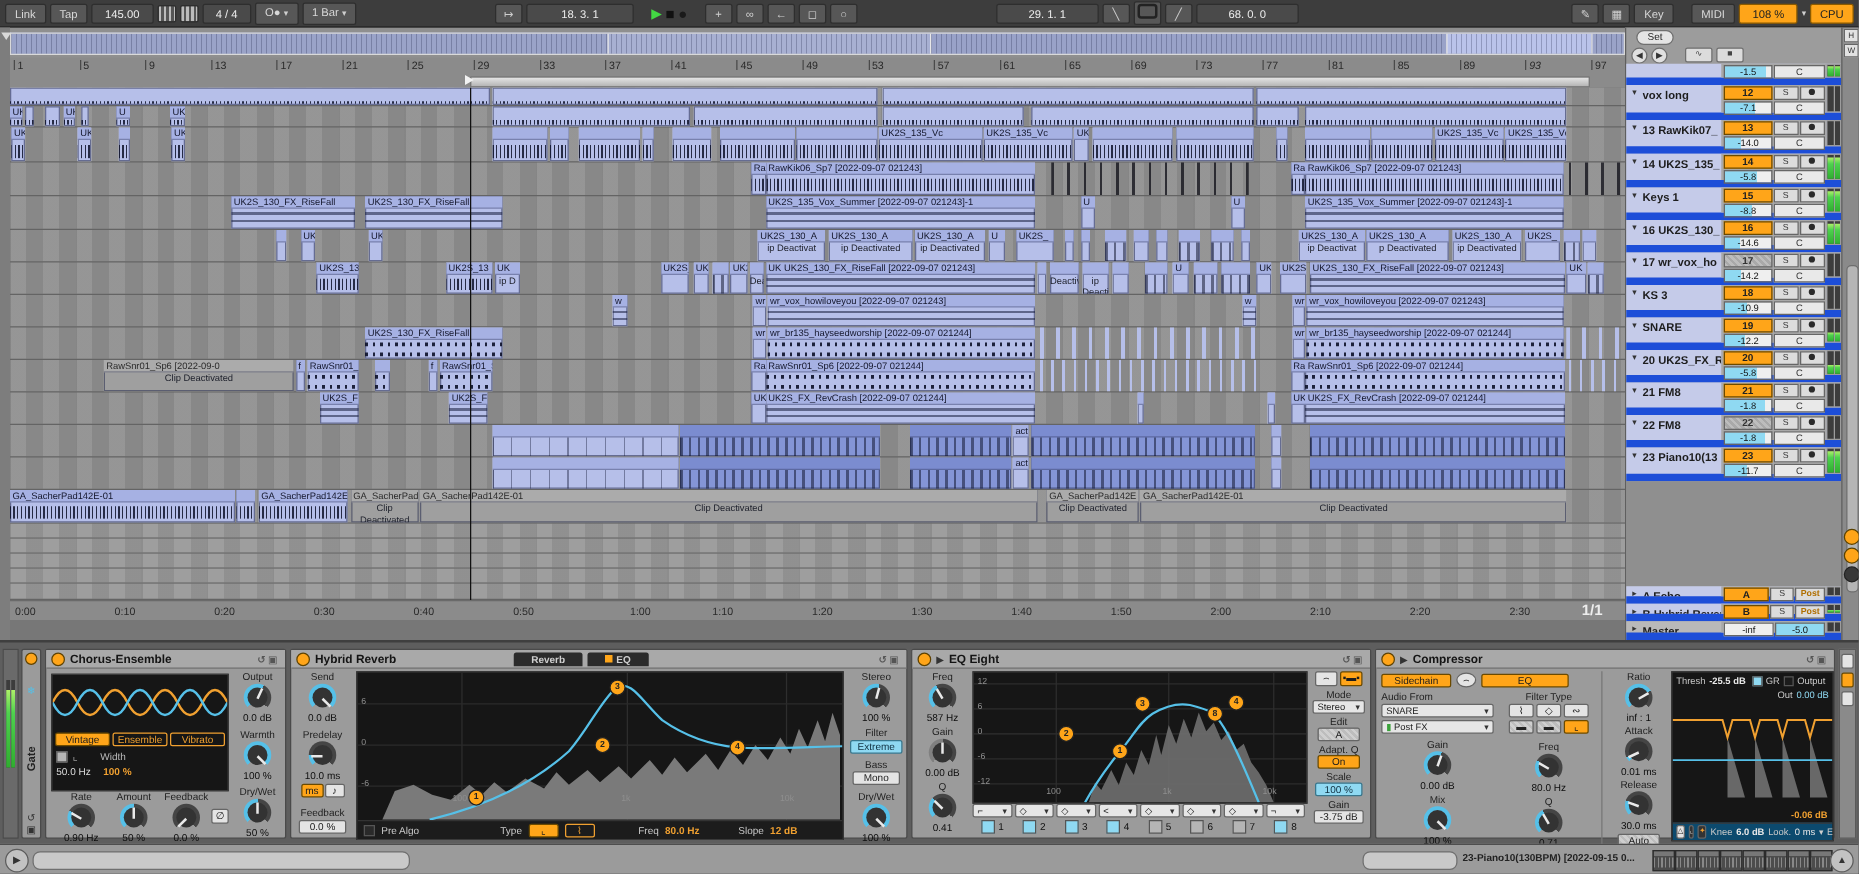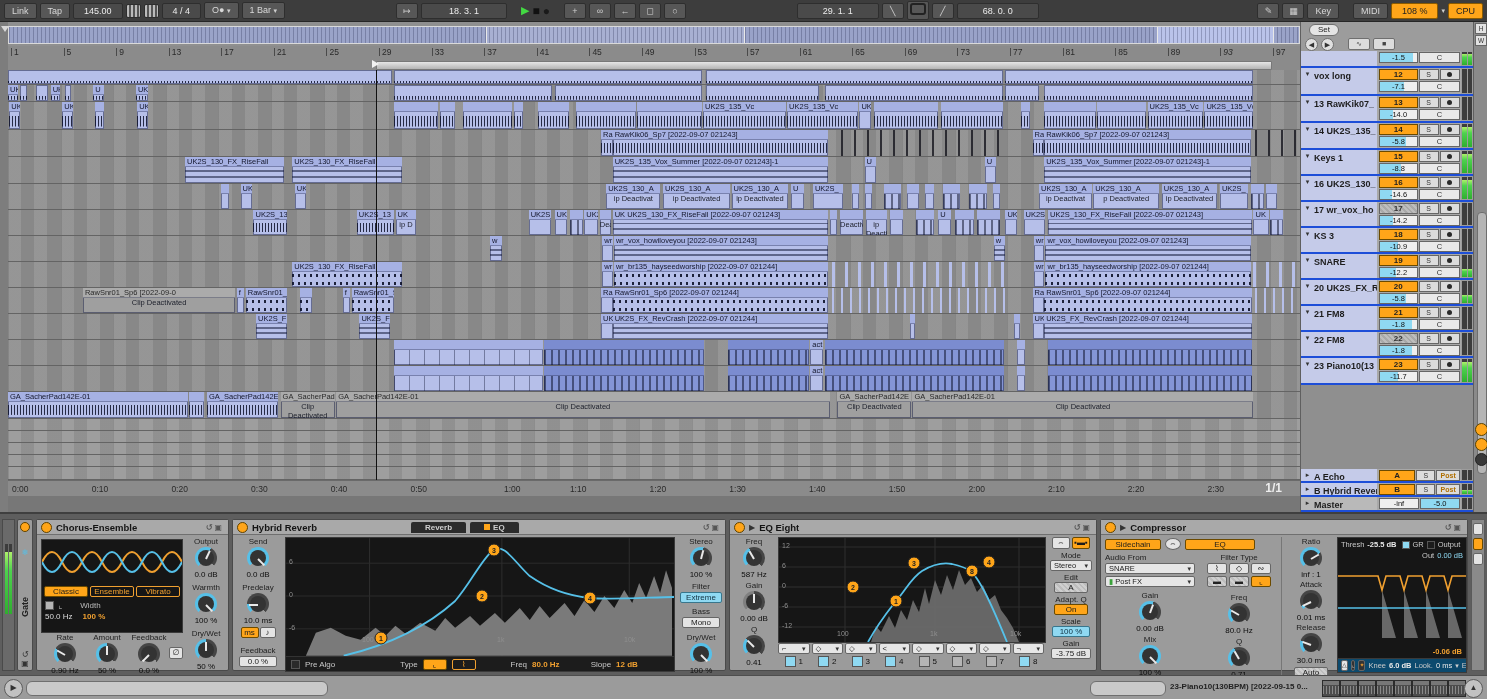--- a/index.html
+++ b/index.html
@@ -62,21 +62,21 @@
   #pageind{position:absolute;right:18px;top:0px;font-size:12px;font-weight:bold;color:#ededed;}
   #hscroll{position:absolute;left:8px;top:474px;width:1292px;height:16px;background:#777;}
   
   #trackpanel{position:absolute;left:1300px;top:22px;width:173px;height:490px;background:#9c9c9c;border-left:1px solid #5f5f5f;
               display:flex;flex-direction:column;box-sizing:border-box;}
   #setrow{height:15px;display:flex;align-items:center;gap:4px;padding-left:8px;}
   #setbtn{background:#e4e4e4;border:1px solid #6f6f6f;border-radius:7px;font-size:8px;padding:0 8px;line-height:10px;}
   #navrow{height:14px;display:flex;align-items:center;gap:3px;padding-left:4px;}
   .navc{width:11px;height:11px;border-radius:50%;background:#e0e0e0;border:1px solid #6f6f6f;font-size:7px;text-align:center;line-height:11px;color:#333;}
   .navb{width:20px;height:10px;background:#dcdcdc;border:1px solid #6f6f6f;border-radius:2px;font-size:7px;text-align:center;line-height:10px;color:#444;}
-  .trow{display:flex;border-bottom:2px solid #1d4ed8;box-sizing:border-box;background:#c5cbe9;}
+  .trow{display:flex;border-bottom:6px solid #1d4ed8;box-sizing:border-box;background:#c5cbe9;}
   .trow .fold{width:13px;font-size:7px;color:#333;text-align:center;padding-top:2px;}
   .trow .tname{flex:1;font-size:9px;font-weight:bold;color:#1d1d1d;padding-top:3px;overflow:hidden;white-space:nowrap;}
   .trow .tctl{width:84px;background:#a8a8a8;padding:1px 1px 0 2px;box-sizing:border-box;}
   .ctlr{display:flex;gap:1px;margin-bottom:1px;}
   .numb{width:38px;height:9px;background:#ffa519;border:1px solid #6b4a00;font-size:8px;text-align:center;line-height:9px;font-weight:bold;color:#222;}
   .numb.off{background:repeating-linear-gradient(45deg,#bdbdbd 0 2px,#a9a9a9 2px 4px);border-color:#666;color:#333;}
   .sb,.rb{width:19px;height:9px;background:#dcdcdc;border:1px solid #666;font-size:7px;text-align:center;line-height:9px;color:#333;}
   .rb i{display:inline-block;width:5px;height:5px;border-radius:50%;background:#2a2a2a;}
   .volb{width:38px;height:9px;border:1px solid #666;font-size:7.5px;text-align:center;line-height:9px;color:#111;background:#efefef;}
   .panb{width:40px;height:9px;background:#e9e9e9;border:1px solid #666;font-size:7.5px;text-align:center;line-height:9px;color:#333;}
@@ -1170,21 +1170,21 @@
         <span>Chorus-Ensemble</span>
         <span class="dico">↺▣</span>
       </div>
       <div style="position:relative;height:138px;">
         <div class="disp" style="position:absolute;left:4px;top:4px;width:140px;height:92px;">
           <svg width="140" height="44" viewBox="0 0 140 44">
             <path d="M0,22 Q10,2 20,22 T40,22 T60,22 T80,22 T100,22 T120,22 T140,22" fill="none" stroke="#f0a030" stroke-width="2"></path>
             <path d="M0,22 Q10,42 20,22 T40,22 T60,22 T80,22 T100,22 T120,22 T140,22" fill="none" stroke="#56c0e8" stroke-width="2"></path>
           </svg>
           <div style="display:flex;gap:2px;padding:0 2px;">
-            <span class="obtn" style="flex:1">Classic</span>
+            <span class="obtn" style="flex:1">Vintage</span>
             <span class="obtn" style="flex:1;background:#161616;color:#f0a030;border-color:#f0a030">Ensemble</span>
             <span class="obtn" style="flex:1;background:#161616;color:#f0a030;border-color:#f0a030">Vibrato</span>
           </div>
           <div style="display:flex;align-items:center;gap:4px;padding:3px 3px 0 3px;color:#bbb;">
             <span class="chk off" style="width:7px;height:7px"></span>
             <span style="color:#999">⌞</span>
             <span style="margin-left:14px;font-size:8px">Width</span>
           </div>
           <div style="display:flex;align-items:center;gap:10px;padding:2px 3px;">
             <span style="color:#ddd;font-size:8px">50.0 Hz</span>

